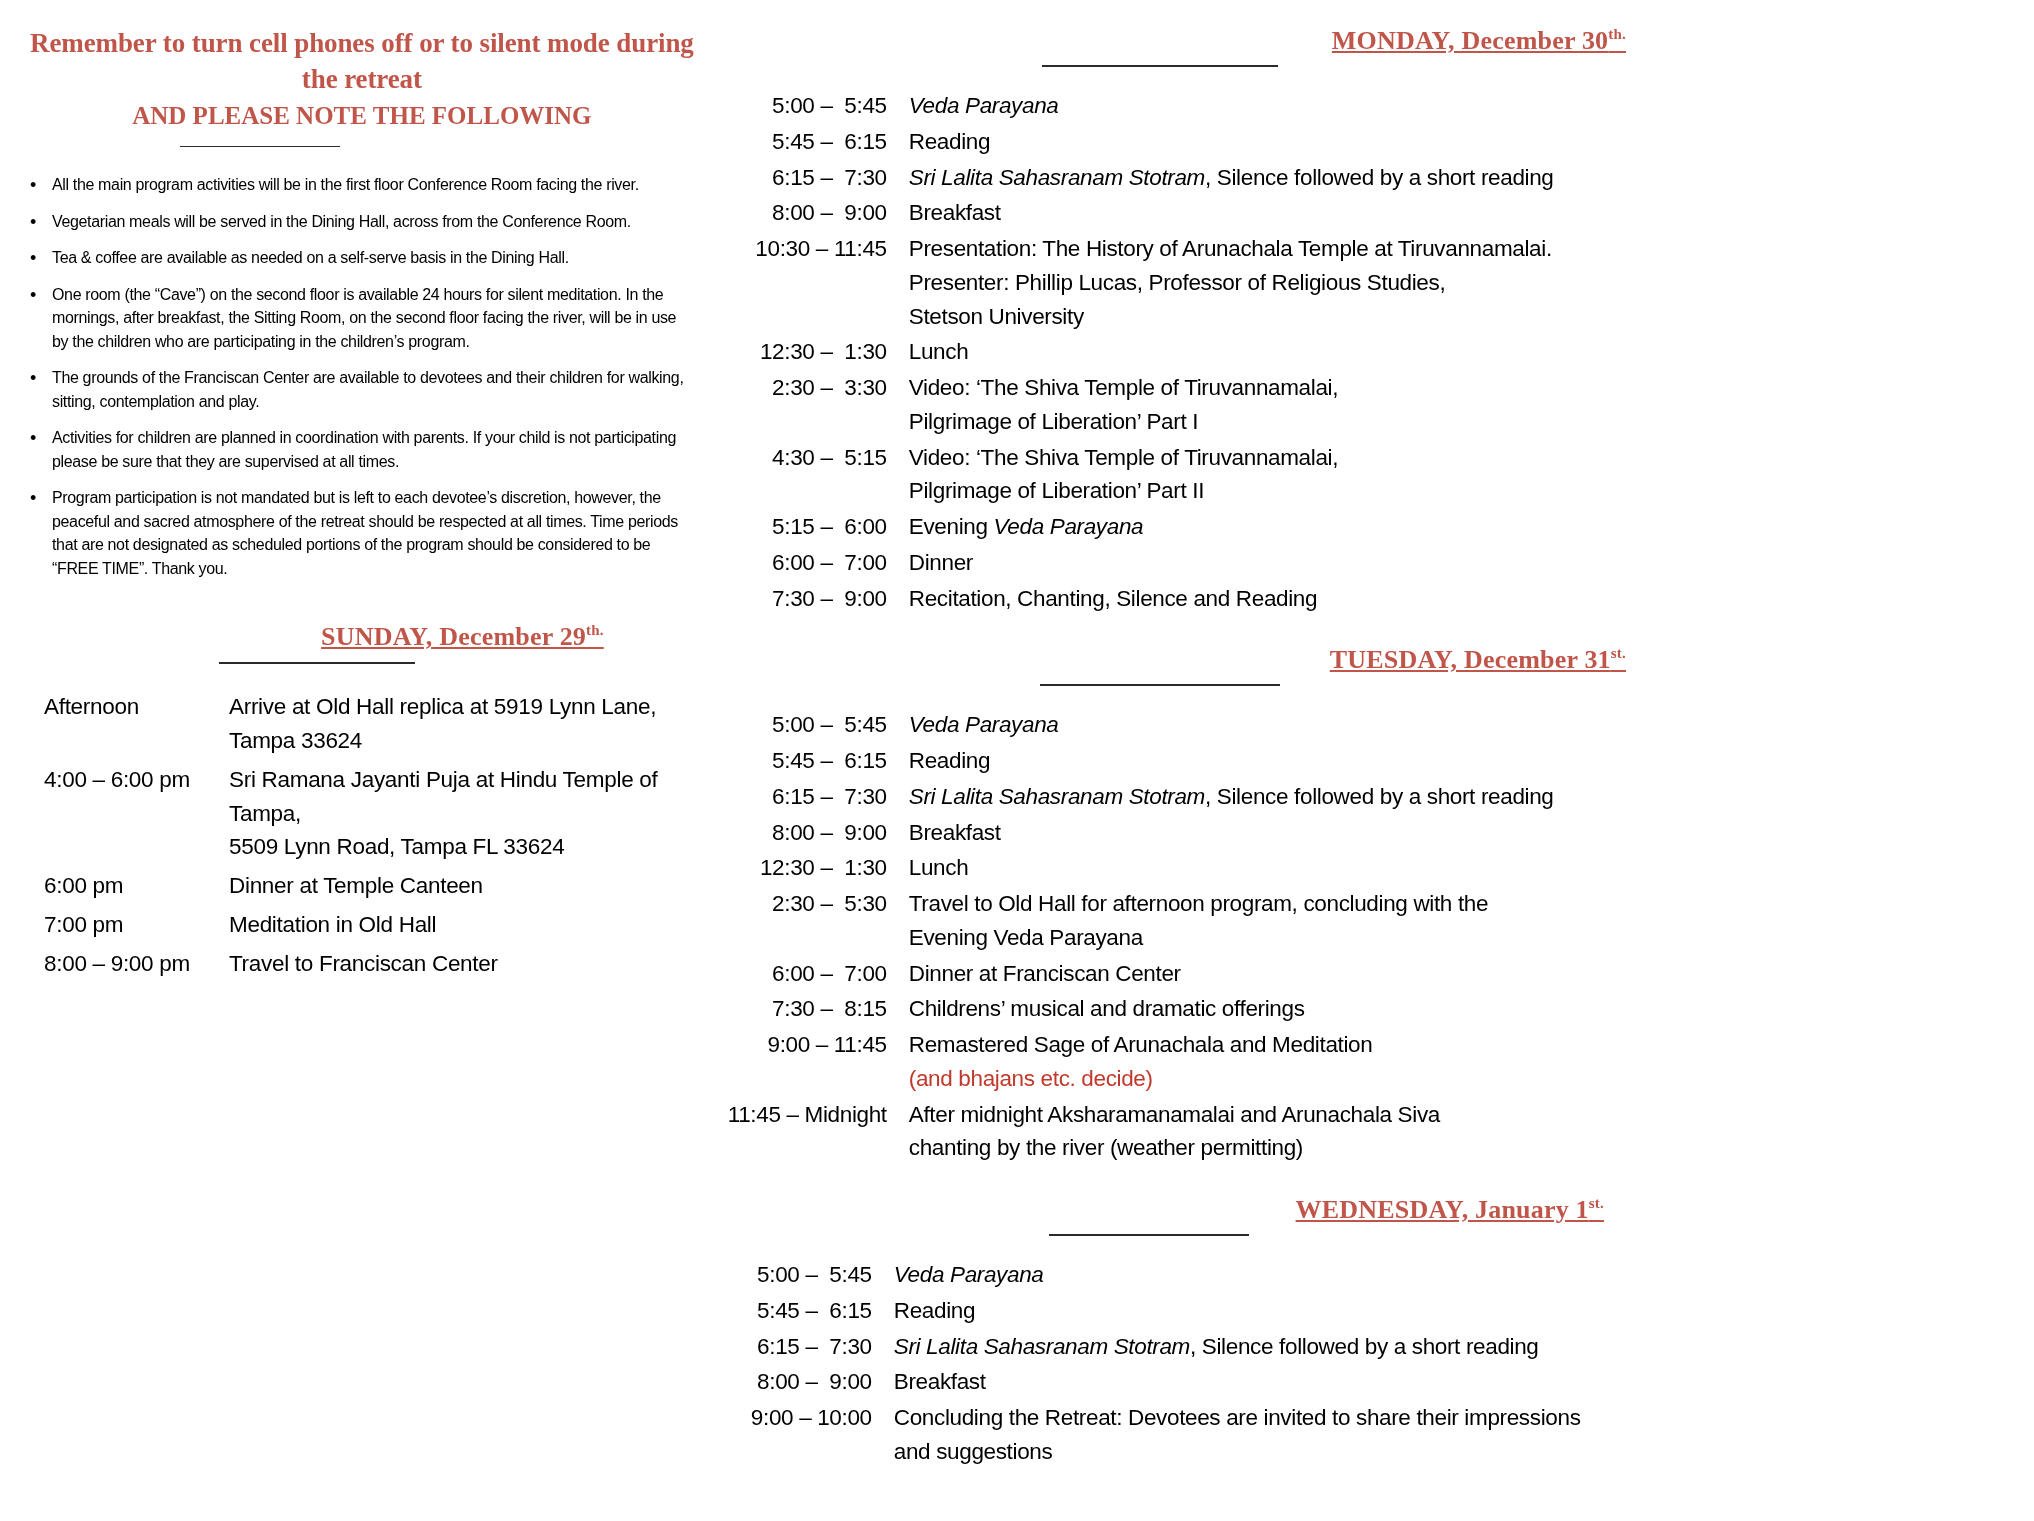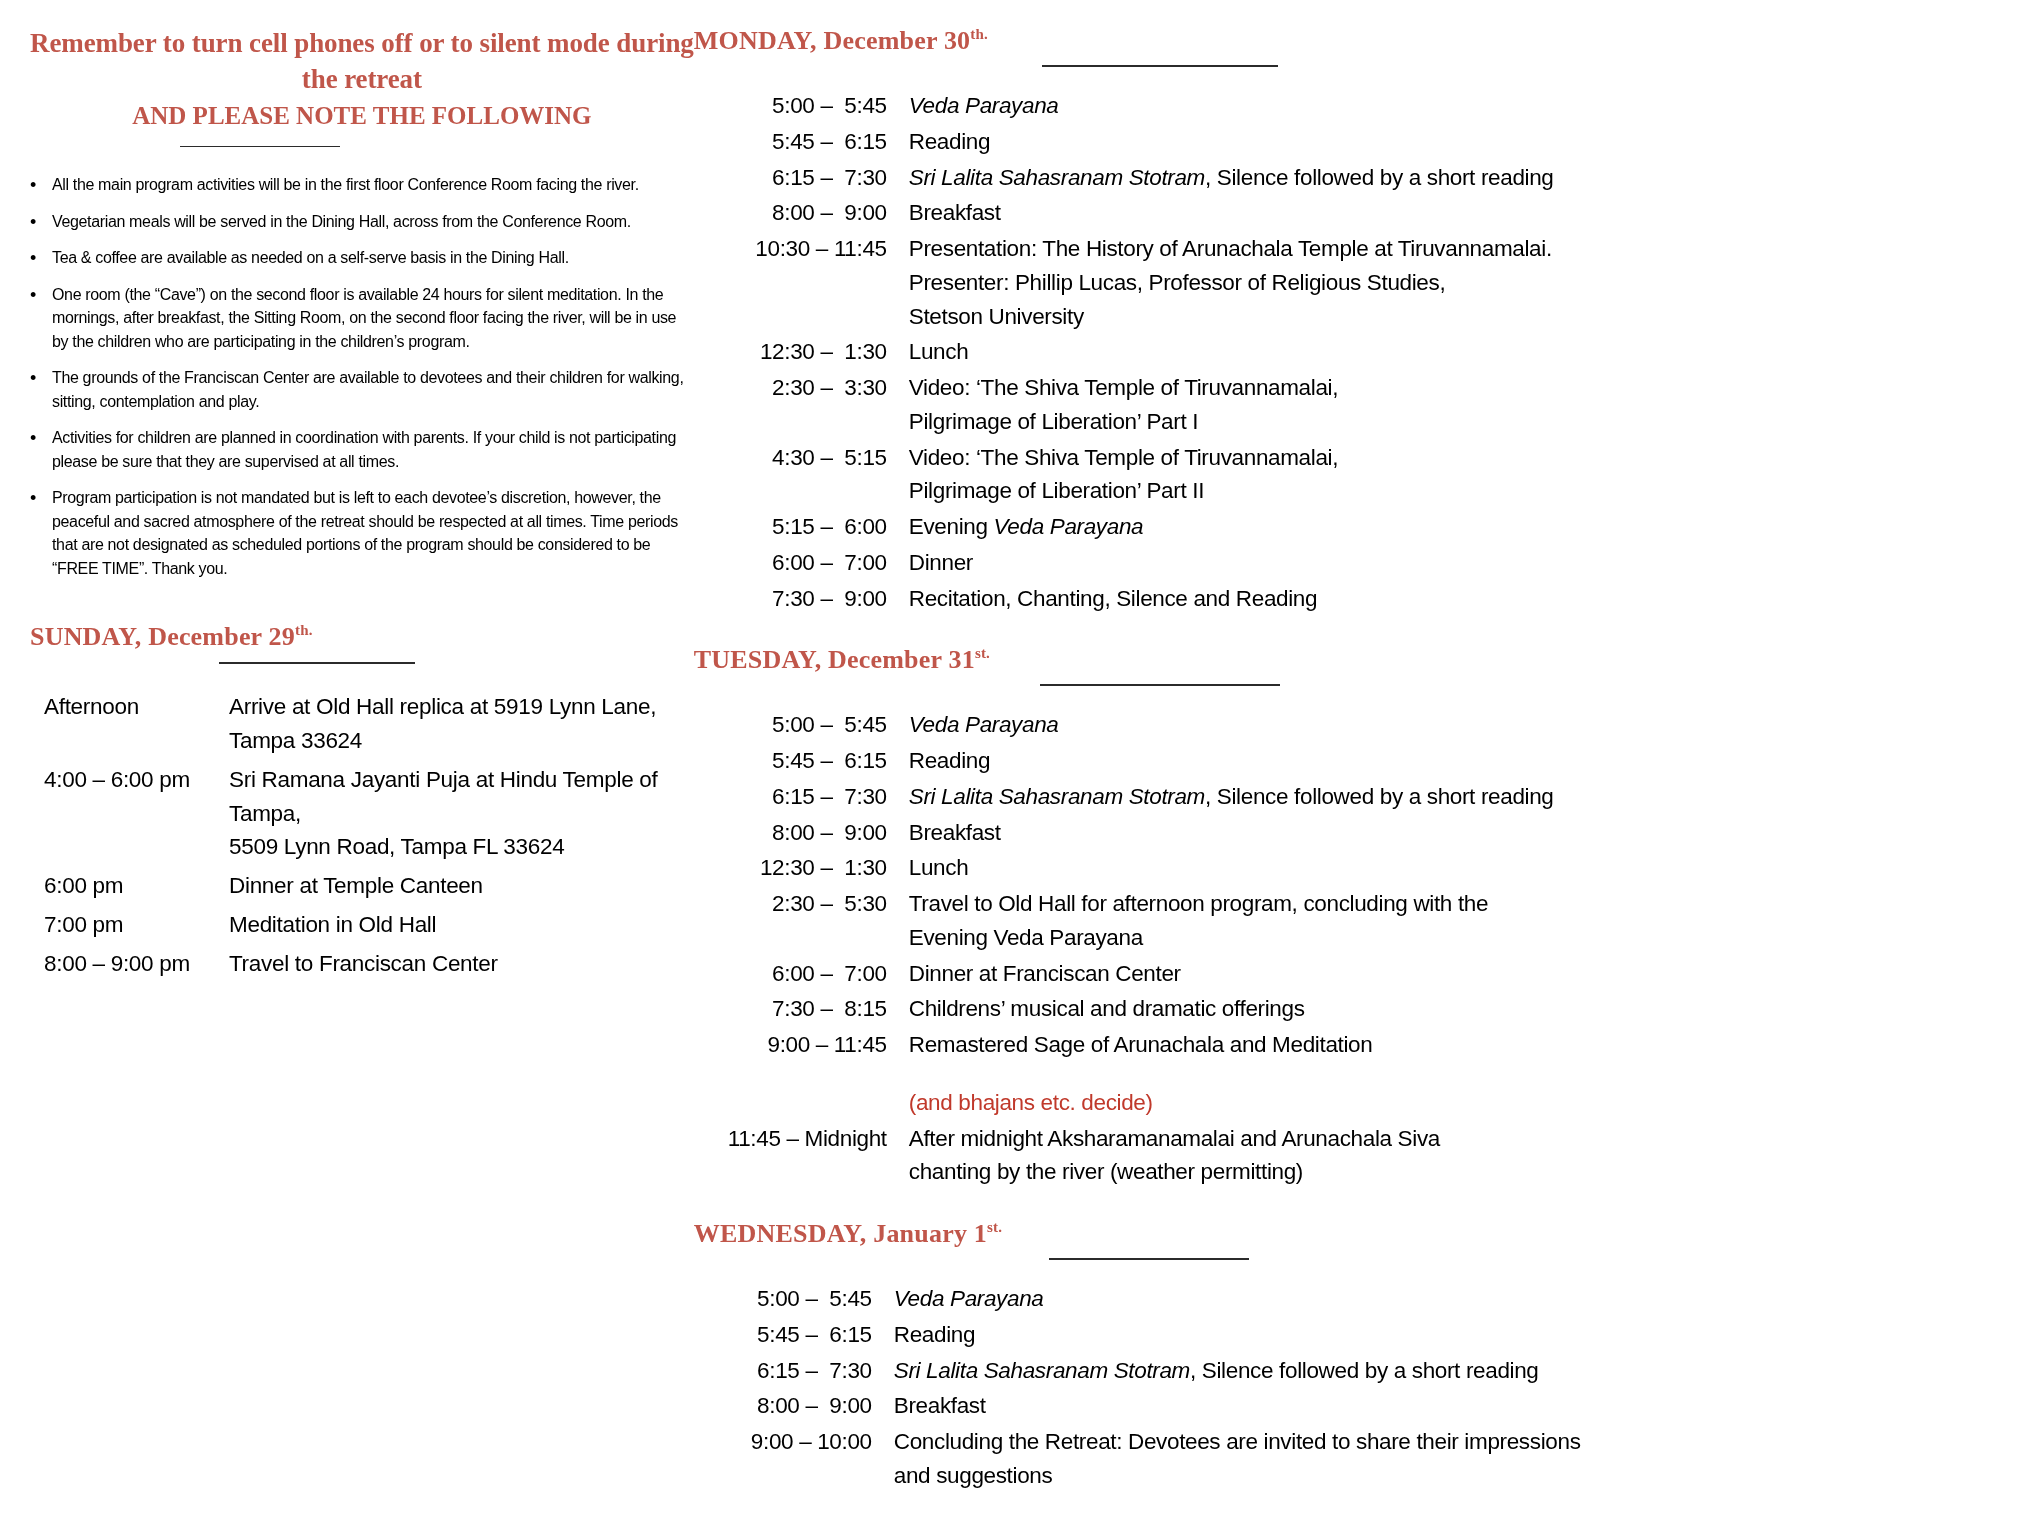--- a/index.html
+++ b/index.html
@@ -19,23 +19,24 @@
     width: 1674px;
     height: 1521px;
     display: flex;
   }
   
   .day-heading {
     font-family: "Liberation Serif", serif;
     font-weight: bold;
     color: #c0564a;
     font-size: 26px;
-    text-align: left;
+    text-align: right;
     letter-spacing: 0.2px;
     white-space: nowrap;
+    text-decoration: underline;
   }
   .day-heading sup {
     font-size: 15px;
     vertical-align: super;
     line-height: 0;
   }
   .rule {
     width: 200px;
     height: 0;
     border-top: 2px solid #2b2b2b;
@@ -161,21 +162,20 @@
     text-align: right;
     padding-right: 22px;
     box-sizing: border-box;
     white-space: pre;
   }
   .ital {
     font-style: italic;
   }
   .rednote {
     color: #c0392b;
-    margin-top: 24px;
   }
   .tue-block .day-heading-wrap .rule { width: 240px; }
   .wed-block .day-heading-wrap { padding-right: 60px; }
   .wed-block .day-heading-wrap .rule { width: 200px; }
   .wed-block .rsched .srow .time {
     width: 200px;
     flex: 0 0 200px;
   }
 </style>
 </head>

